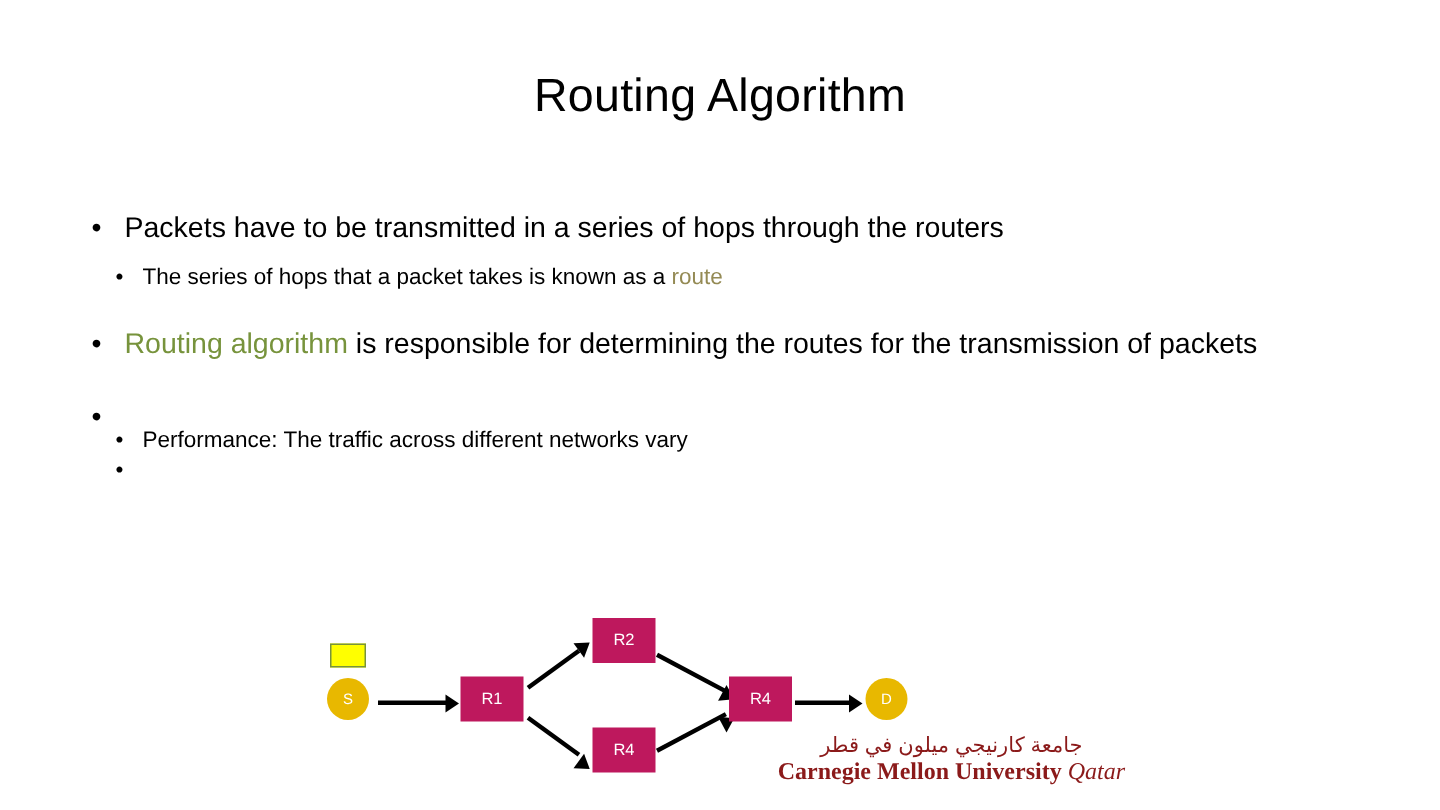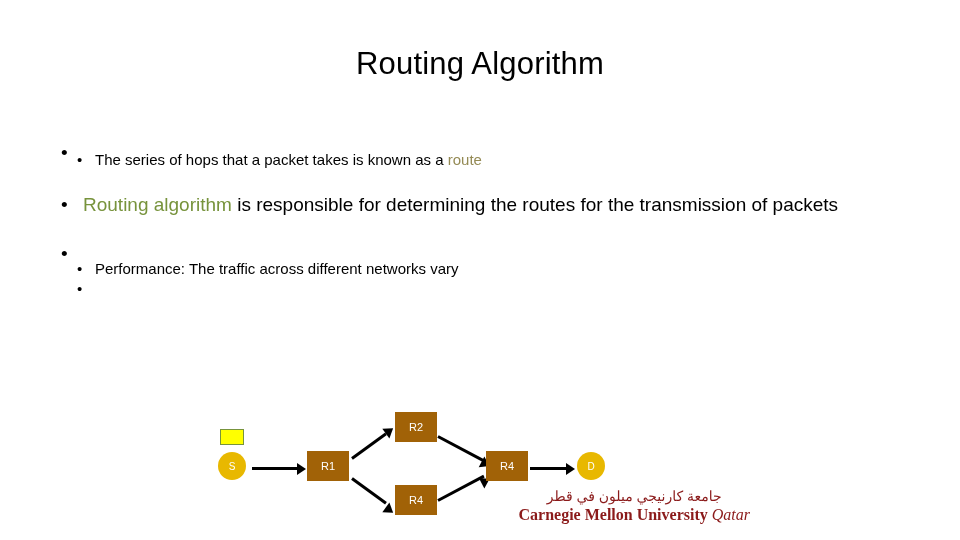--- a/index.html
+++ b/index.html
@@ -87,21 +87,21 @@
   .node {
     position: absolute;
     display: flex;
     align-items: center;
     justify-content: center;
     font-size: 11px;
     color: #ffffff;
     font-family: "Liberation Sans", sans-serif;
   }
   .node-rect {
-    background: #a16207;
+    background: #be185d;
     width: 42px;
     height: 30px;
   }
   .node-circle {
     background: #e8b800;
     border-radius: 50%;
     width: 28px;
     height: 28px;
     font-size: 10px;
   }
@@ -178,20 +178,21 @@
 <body>
 
 <div class="slide">
 
   <div class="slide-title">Routing Algorithm</div>
 
   <div class="body-area">
 
     <div class="bullet-l1">
       <span class="dot">•</span>
+      <span>Packets have to be transmitted in a series of hops through the routers</span>
     </div>
 
     <div class="spacer-sm"></div>
 
     <div class="bullet-l2">
       <span class="dot">•</span>
       <span>The series of hops that a packet takes is known as a </span><span class="hl-route">route</span>
     </div>
 
     <div class="spacer-lg"></div>

